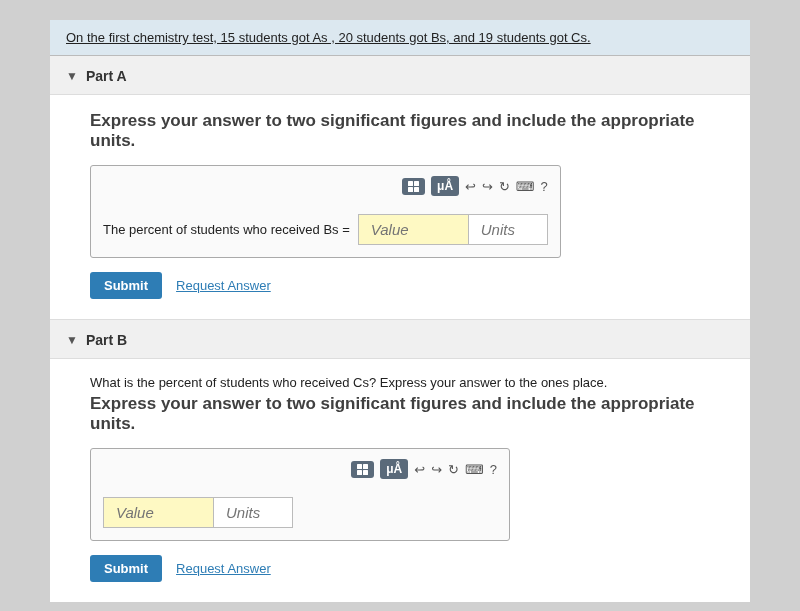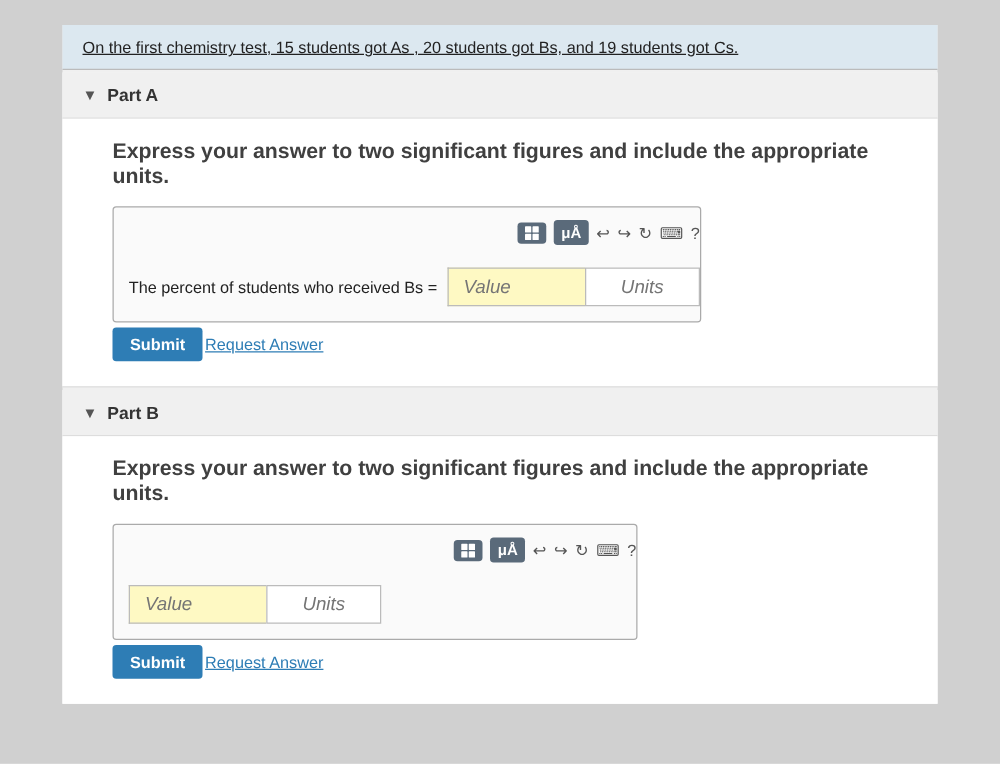--- a/index.html
+++ b/index.html
@@ -56,21 +56,21 @@
     }
     .question-bold {
       font-weight: bold;
       font-size: 17px;
       color: #404040;
       margin-bottom: 14px;
     }
     .answer-box {
       border: 1px solid #aaa;
       border-radius: 3px;
-      padding: 10px 0 12px 12px;
+      padding: 10px 12px 12px 12px;
       background: #fafafa;
       display: inline-block;
       min-width: 420px;
     }
     .toolbar {
       display: flex;
       align-items: center;
       justify-content: flex-end;
       margin-bottom: 8px;
       gap: 6px;
@@ -118,30 +118,29 @@
       width: 110px;
       outline: none;
       background: #fef9c3;
     }
     .units-input {
       border: 1px solid #bbb;
       padding: 6px 12px;
       font-size: 15px;
       font-style: italic;
       color: #7f1d1d;
-      width: 92px;
+      width: 80px;
       outline: none;
       background: #fff;
-      text-align: center;
     }
     .action-row {
       display: flex;
       align-items: center;
-      gap: 2px;
-      margin-top: 4px;
+      gap: 14px;
+      margin-top: 14px;
     }
     .submit-btn {
       background: #2e7db5;
       color: #fff;
       border: none;
       border-radius: 3px;
       padding: 6px 14px;
       font-size: 13px;
       cursor: pointer;
       font-weight: bold;
@@ -231,20 +230,21 @@
   </div>
 
   <div class="divider"></div>
 
   <div class="part-section">
     <div class="part-header">
       <span class="arrow">▼</span>
       <span>Part B</span>
     </div>
     <div class="part-content">
+      <p class="question-text">What is the percent of students who received Cs? Express your answer to the ones place.</p>
       <p class="question-bold">Express your answer to two significant figures and include the appropriate units.</p>
 
       <div class="answer-box">
         <div class="toolbar">
           <button class="toolbar-btn grid-btn">
             <div class="grid-icon">
               <div class="grid-cell"></div>
                 <div class="grid-cell"></div>
               <div class="grid-cell"></div>
                 <div class="grid-cell"></div>

